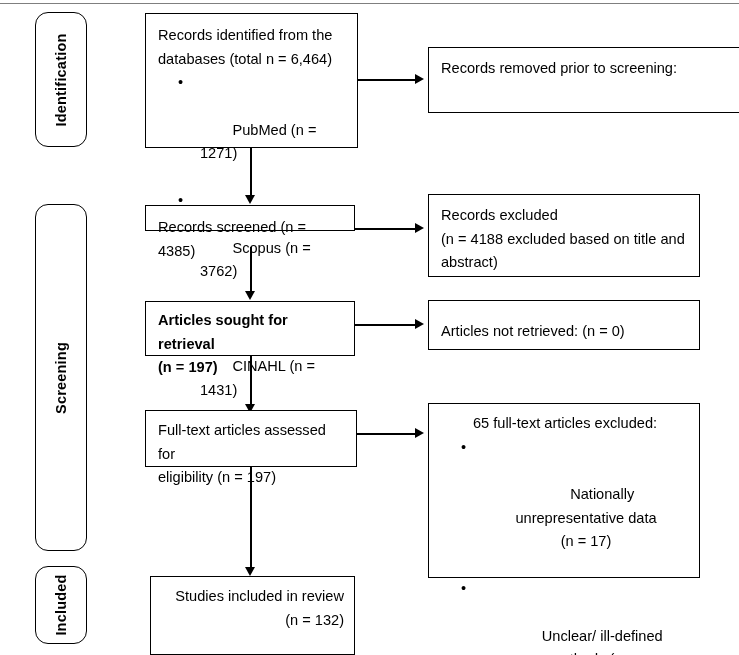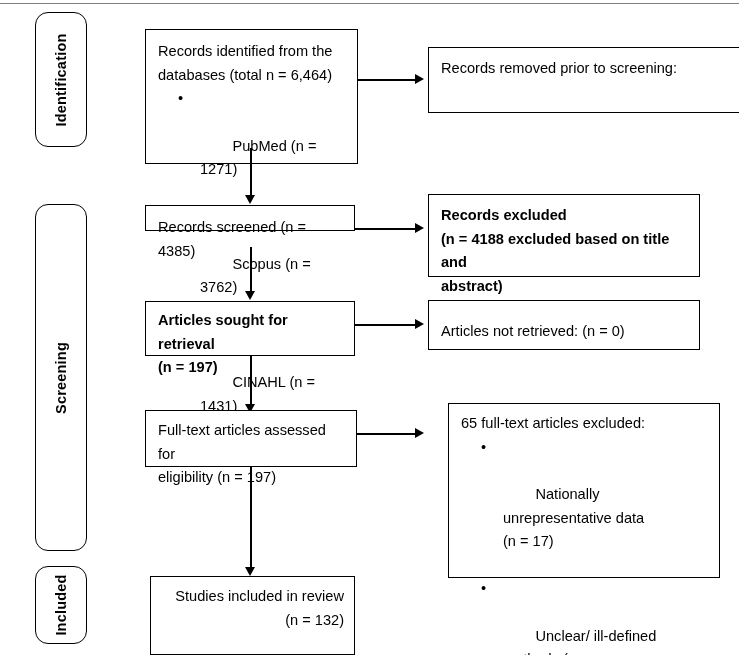--- a/index.html
+++ b/index.html
@@ -92,21 +92,21 @@
   </div>
 
   <div class="stage" style="left:35px;top:204px;width:52px;height:347px;">
     <span class="stage-label">Screening</span>
   </div>
 
   <div class="stage" style="left:35px;top:566px;width:52px;height:78px;">
     <span class="stage-label">Included</span>
   </div>
 
-  <div class="box" style="left:145px;top:13px;width:213px;height:135px;padding-top:10px;margin-top:16px;">
+  <div class="box" style="left:145px;top:13px;width:213px;height:135px;padding-top:10px;">
     <p>Records identified from the</p>
     <p>databases (total n = 6,464)</p>
     <ul>
       <li>
         <span class="bullet">•</span>
         <span>PubMed (n = 1271)</span>
       </li>
       <li>
         <span class="bullet">•</span>
         <span>Scopus (n = 3762)</span>
@@ -125,21 +125,21 @@
   <div class="line-h" style="left:358px;top:79px;width:58px;"></div>
   <div class="arrow-right" style="left:415px;top:74px;"></div>
 
   <div class="line-v" style="left:250px;top:148px;height:48px;"></div>
   <div class="arrow-down" style="left:245px;top:195px;"></div>
 
   <div class="box" style="left:145px;top:205px;width:210px;height:26px;padding-top:10px;">
     <p>Records screened (n = 4385)</p>
   </div>
 
-  <div class="box" style="left:428px;top:194px;width:272px;height:83px;padding-top:9px;font-weight:bold;">
+  <div class="box" style="left:428px;top:194px;width:272px;height:83px;padding-top:9px;">
     <p>Records excluded</p>
     <p>(n = 4188 excluded based on title and</p>
     <p>abstract)</p>
   </div>
 
   <div class="line-h" style="left:355px;top:228px;width:61px;"></div>
   <div class="arrow-right" style="left:415px;top:223px;"></div>
 
   <div class="line-v" style="left:250px;top:247px;height:45px;"></div>
   <div class="arrow-down" style="left:245px;top:291px;"></div>
@@ -157,21 +157,21 @@
   <div class="arrow-right" style="left:415px;top:319px;"></div>
 
   <div class="line-v" style="left:250px;top:356px;height:49px;"></div>
   <div class="arrow-down" style="left:245px;top:404px;"></div>
 
   <div class="box" style="left:145px;top:410px;width:212px;height:57px;padding-top:8px;">
     <p>Full-text articles assessed for</p>
     <p>eligibility (n = 197)</p>
   </div>
 
-  <div class="box" style="left:448px;top:403px;width:272px;height:175px;padding-top:8px;">
+  <div class="box" style="left:428px;top:403px;width:272px;height:175px;padding-top:8px;text-align:center;">
     <p>65 full-text articles excluded:</p>
     <ul>
       <li>
         <span class="bullet">•</span>
         <span>Nationally unrepresentative data
 (n = 17)</span>
       </li>
       <li>
         <span class="bullet">•</span>
         <span>Unclear/ ill-defined methods (n

